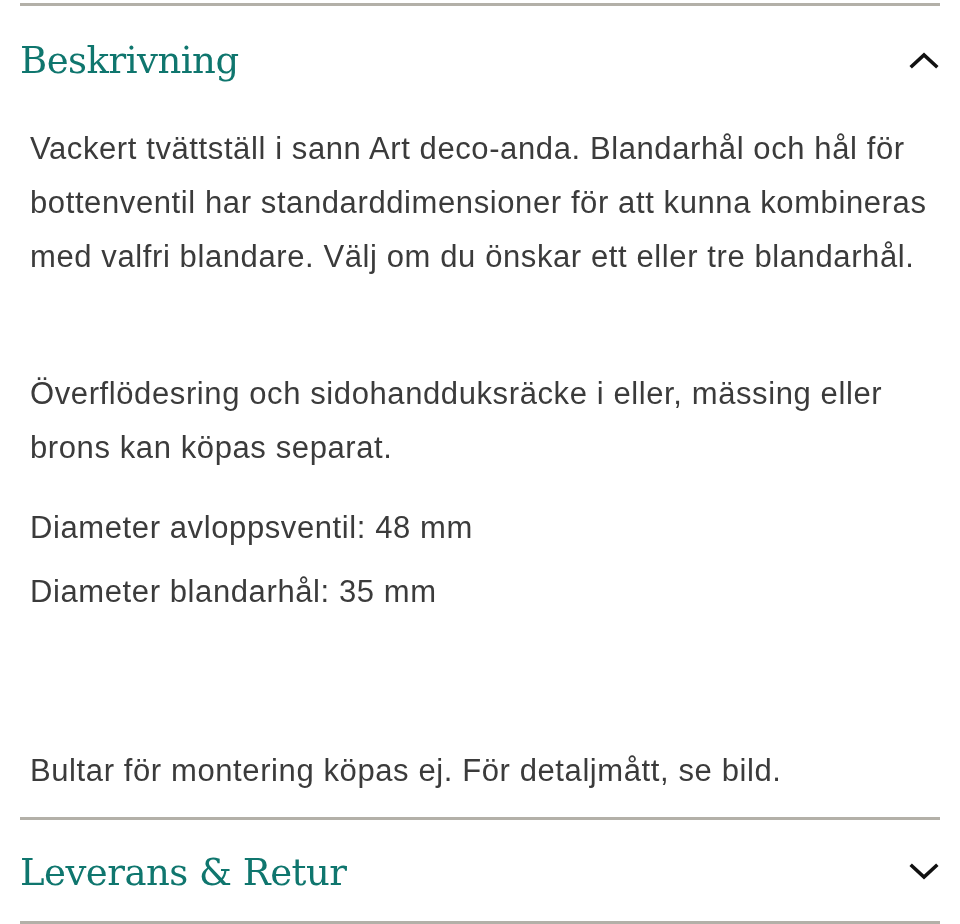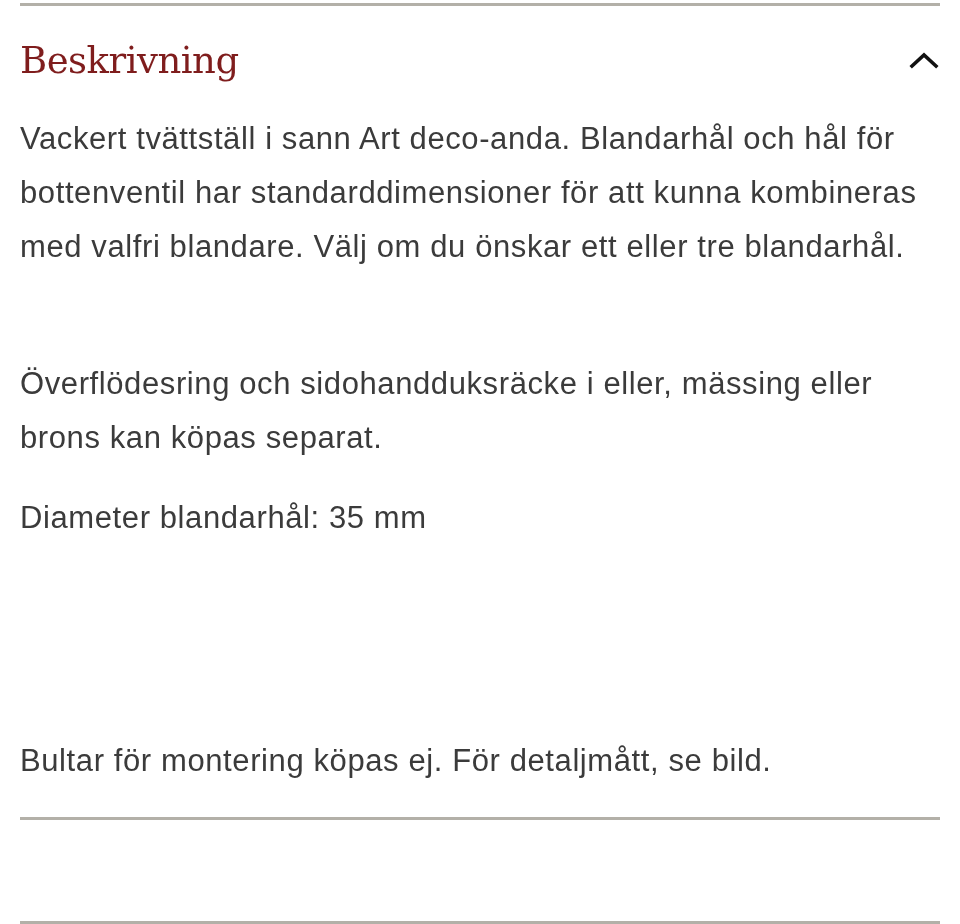--- a/index.html
+++ b/index.html
@@ -27,21 +27,21 @@
       left: 20px;
       width: 920px;
       display: flex;
       align-items: center;
       justify-content: space-between;
       cursor: pointer;
     }
     .acc-title {
       font-family: "DejaVu Serif", "Liberation Serif", serif;
       font-size: 37px;
-      color: #7f1d1d;
+      color: #0f766e;
       letter-spacing: -0.5px;
       line-height: 1;
     }
     .chev {
       width: 32px;
       height: 24px;
       display: flex;
       align-items: center;
       justify-content: center;
     }
@@ -49,21 +49,21 @@
       position: absolute;
       left: 20px;
       top: 112px;
       width: 925px;
       font-family: "Liberation Sans", "DejaVu Sans", sans-serif;
       font-size: 31px;
       color: #3b3b3b;
       letter-spacing: 0.6px;
     }
     .body p {
-      margin: 0;
+      margin: 10px;
       line-height: 54px;
     }
     .p1 { position: absolute; top: 0; left: 0; width: 925px; }
     .p2 { position: absolute; top: 245px; left: 0; width: 925px; }
     .p3 { position: absolute; top: 379px; left: 0; width: 925px; }
     .p4 { position: absolute; top: 622px; left: 0; width: 925px; }
   </style>
 </head>
 <body>
 
@@ -77,23 +77,32 @@
       <svg width="30" height="18" viewBox="0 0 30 18">
         <polyline points="3,15 15,4 27,15" fill="none" stroke="#111" stroke-width="3.6" stroke-linecap="square"></polyline>
       </svg>
     </span>
   </div>
 
   <div class="body">
     <p class="p1">Vackert tvättställ i sann Art deco-anda. Blandarhål och hål för bottenventil har standarddimensioner för att kunna kombineras med valfri blandare. Välj om du önskar ett eller tre blandarhål.</p>
     <p class="p2">Överflödesring och sidohandduksräcke i eller, mässing eller brons kan köpas separat.</p>
     <div class="p3">
+      <p>Diameter avloppsventil: 48 mm</p>
       <p>Diameter blandarhål: 35 mm</p>
     </div>
     <p class="p4">Bultar för montering köpas ej. För detaljmått, se bild.</p>
   </div>
 
   <div class="divider" style="top:817px;"></div>
 
+  <div class="acc-header" style="top:850px; height:44px;">
+    <span class="acc-title">Leverans &amp; Retur</span>
+    <span class="chev">
+      <svg width="30" height="18" viewBox="0 0 30 18">
+        <polyline points="3,3 15,14 27,3" fill="none" stroke="#111" stroke-width="3.6" stroke-linecap="square"></polyline>
+      </svg>
+    </span>
+  </div>
 
   <div class="divider" style="top:921px;"></div>
 
 </div>
 
 </body></html>

